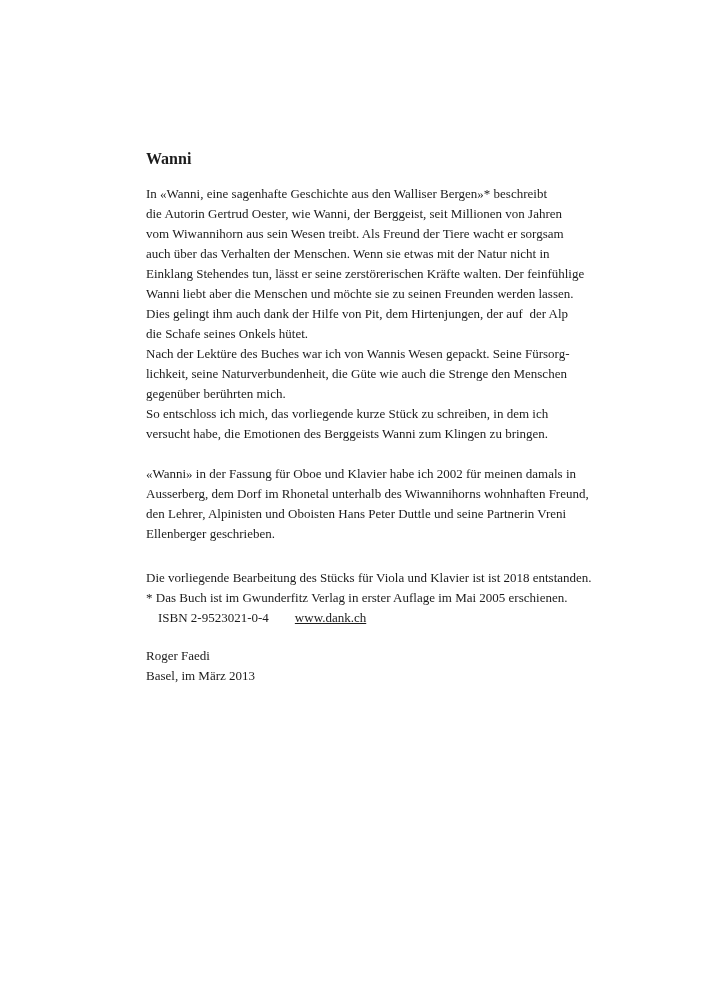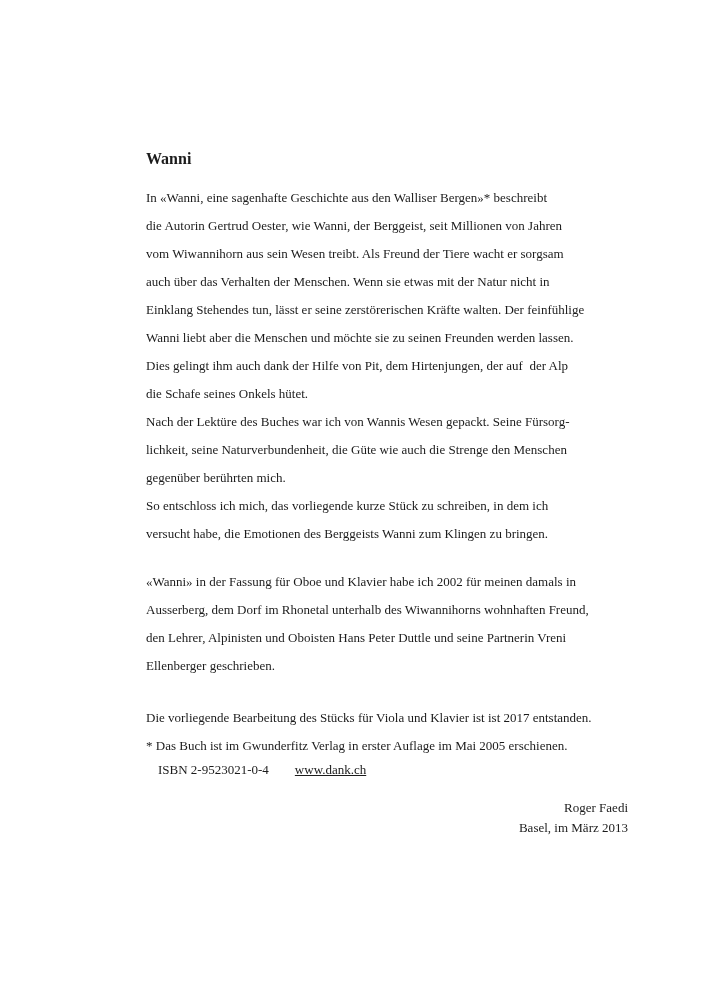--- a/index.html
+++ b/index.html
@@ -19,21 +19,21 @@
     padding: 149px 85px 0 146px;
   }
   .doc-title {
     font-size: 16px;
     font-weight: bold;
     line-height: 20px;
     margin: 0;
   }
   .para {
     font-size: 13px;
-    line-height: 28px;
+    line-height: 20px;
     margin: 0;
     white-space: pre-wrap;
   }
   .para-intro {
     margin-top: 15px;
   }
   .para-dedication {
     margin-top: 20px;
   }
   .para-notes {
@@ -49,21 +49,20 @@
     text-decoration: underline;
     margin-left: 26px;
   }
   .signature {
     margin-top: 18px;
   }
   .sig-line {
     font-size: 13px;
     line-height: 20px;
     margin: 0;
-    text-align: right;
   }
 </style>
 </head>
 <body>
 
 <div class="page">
 
   <h1 class="doc-title">Wanni</h1>
 
   <p class="para para-intro">In «Wanni, eine sagenhafte Geschichte aus den Walliser Bergen»* beschreibt
@@ -79,21 +78,21 @@
 gegenüber berührten mich.
 So entschloss ich mich, das vorliegende kurze Stück zu schreiben, in dem ich
 versucht habe, die Emotionen des Berggeists Wanni zum Klingen zu bringen.</p>
 
   <p class="para para-dedication">«Wanni» in der Fassung für Oboe und Klavier habe ich 2002 für meinen damals in
 Ausserberg, dem Dorf im Rhonetal unterhalb des Wiwannihorns wohnhaften Freund,
 den Lehrer, Alpinisten und Oboisten Hans Peter Duttle und seine Partnerin Vreni
 Ellenberger geschrieben.</p>
 
   <div class="para-notes">
-    <p class="para">Die vorliegende Bearbeitung des Stücks für Viola und Klavier ist ist 2017 entstanden.
+    <p class="para">Die vorliegende Bearbeitung des Stücks für Viola und Klavier ist ist 2018 entstanden.
 * Das Buch ist im Gwunderfitz Verlag in erster Auflage im Mai 2005 erschienen.</p>
     <div class="isbn-line">
       <span>ISBN 2-9523021-0-4</span><a href="#" class="website-link">www.dank.ch</a>
     </div>
   </div>
 
   <div class="signature">
     <p class="sig-line">Roger Faedi</p>
     <p class="sig-line">Basel, im März 2013</p>
   </div>

